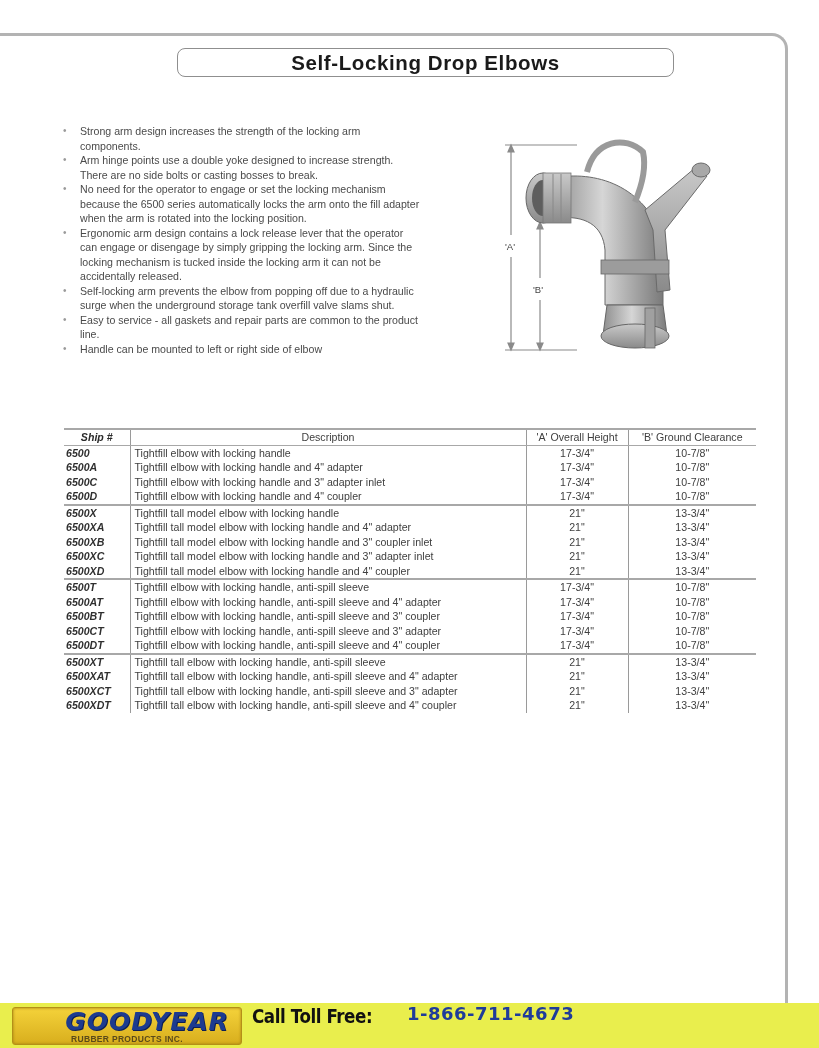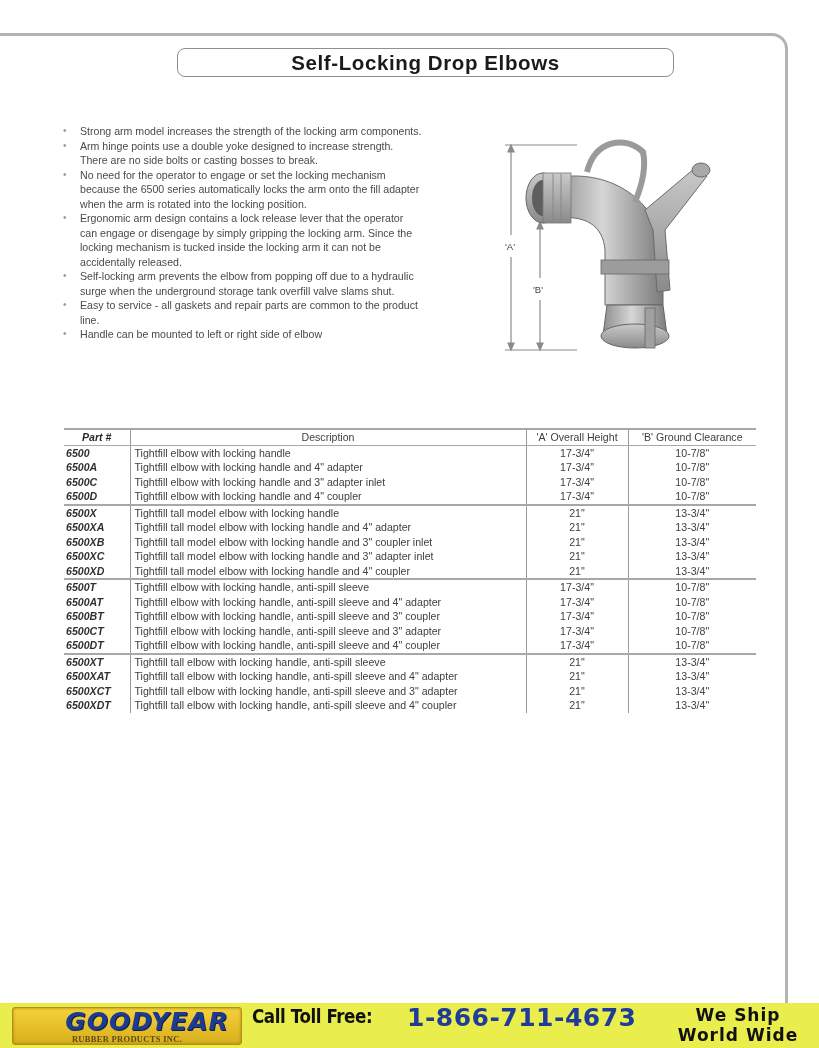--- a/index.html
+++ b/index.html
@@ -60,33 +60,33 @@
     border-radius: 3px; box-shadow: inset 0 0 3px #a07c10;
     text-align: center;
   }
   .logo-main {
     display: block; font-family: "DejaVu Sans", sans-serif; font-weight: bold; font-style: italic;
     font-size: 25px; line-height: 27px; color: #1d3b8f; letter-spacing: 1px;
     text-shadow: 1px 1px 0 #0d1e55;
     padding-left: 40px;
   }
   .logo-sub {
-    display: block; font-family: Liberation Serif, serif; font-weight: bold;
+    display: block; font-family: Liberation Sans, sans-serif; font-weight: bold;
     font-size: 8.5px; line-height: 9px; color: #5a4a1a; letter-spacing: 0.3px;
   }
   .call {
     position: absolute; left: 252px; top: 2px; white-space: nowrap; text-align: center;
   }
   .call-label {
     font-family: "DejaVu Sans", sans-serif; font-weight: bold; font-size: 19px;
     color: #111; letter-spacing: -0.5px; transform: scaleX(0.88); display: inline-block; transform-origin: left;
   }
   .call-phone {
     position: absolute; left: 155px; top: -2px;
-    font-family: "DejaVu Sans", sans-serif; font-weight: bold; font-size: 25px;
+    font-family: "DejaVu Sans", sans-serif; font-weight: bold; font-size: 18px;
     color: #1f3c9a; letter-spacing: 0.5px; white-space: nowrap;
   }
   .email {
     position: absolute; left: 263px; top: 28px;
     font-family: "DejaVu Sans Mono", monospace; font-weight: bold; font-size: 12.5px;
     color: #1f3c9a; letter-spacing: 0.6px; white-space: nowrap;
   }
   .ship {
     position: absolute; left: 668px; top: 2px; width: 140px; text-align: center;
     font-family: "DejaVu Sans", sans-serif; font-weight: bold; font-size: 17px;
@@ -96,21 +96,21 @@
 </head>
 <body>
 
 <div class="page-frame"></div>
 
 <div class="title-box">
   <span class="title-text">Self-Locking Drop Elbows</span>
 </div>
 
 <ul class="bullets">
-  <li><span class="dot">•</span><span>Strong arm model increases the strength of the locking arm components.</span></li>
+  <li><span class="dot">•</span><span>Strong arm design increases the strength of the locking arm components.</span></li>
   <li><span class="dot">•</span><span>Arm hinge points use a double yoke designed to increase strength. There are no side bolts or casting bosses to break.</span></li>
   <li><span class="dot">•</span><span>No need for the operator to engage or set the locking mechanism because the 6500 series automatically locks the arm onto the fill adapter when the arm is rotated into the locking position.</span></li>
   <li><span class="dot">•</span><span>Ergonomic arm design contains a lock release lever that the operator can engage or disengage by simply gripping the locking arm. Since the locking mechanism is tucked inside the locking arm it can not be accidentally released.</span></li>
   <li><span class="dot">•</span><span>Self-locking arm prevents the elbow from popping off due to a hydraulic surge when the underground storage tank overfill valve slams shut.</span></li>
   <li><span class="dot">•</span><span>Easy to service - all gaskets and repair parts are common to the product line.</span></li>
   <li><span class="dot">•</span><span>Handle can be mounted to left or right side of elbow</span></li>
 </ul>
 
 <div class="figure">
   <svg viewBox="0 0 225 235" xmlns="http://www.w3.org/2000/svg">
@@ -159,21 +159,21 @@
 
     <path d="M112,175 L168,175 L172,205 L108,205 Z" fill="url(#metal)" stroke="#666" stroke-width="1"></path>
     <ellipse cx="140" cy="206" rx="34" ry="12" fill="url(#metal2)" stroke="#666" stroke-width="1"></ellipse>
     <rect x="150" y="178" width="10" height="40" fill="#a0a0a0" stroke="#666" stroke-width="0.8"></rect>
   </svg>
 </div>
 
 <table class="spec">
   <thead>
     <tr>
-      <th class="part">Part #</th>
+      <th class="part">Ship #</th>
       <th class="desc">Description</th>
       <th class="a">'A' Overall Height</th>
       <th class="b">'B' Ground Clearance</th>
     </tr>
   </thead>
   <tbody>
     <tr>
         <td class="part">6500</td>
         <td>Tightfill elbow with locking handle</td>
         <td class="a">17-3/4"</td>
@@ -286,17 +286,13 @@
 
 <div class="footer">
   <div class="logo">
     <span class="logo-main">GOODYEAR</span>
     <span class="logo-sub">RUBBER PRODUCTS INC.</span>
   </div>
   <div class="call">
     <span class="call-label">Call Toll Free:</span>
     <span class="call-phone">1-866-711-4673</span>
   </div>
-  <div class="ship">
-    <div>We Ship</div>
-    <div>World Wide</div>
-  </div>
 </div>
 
 </body></html>

